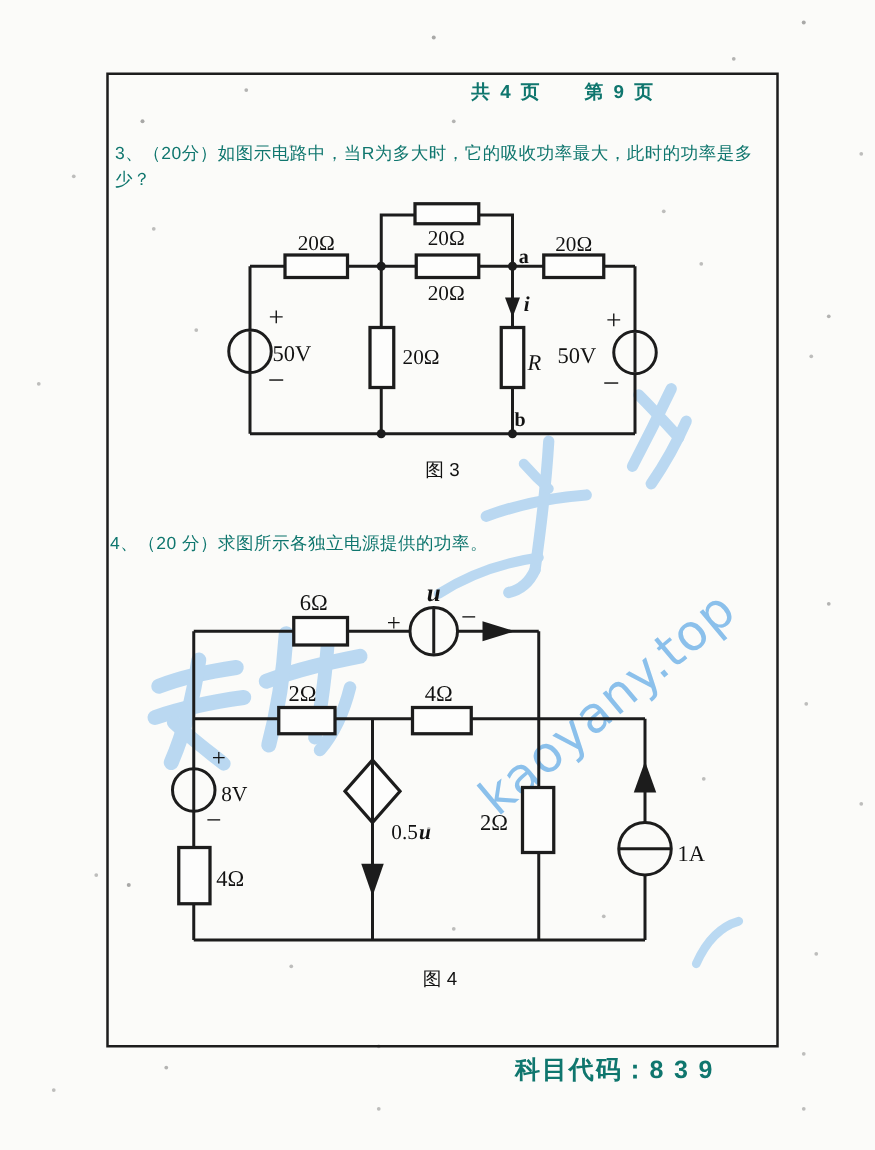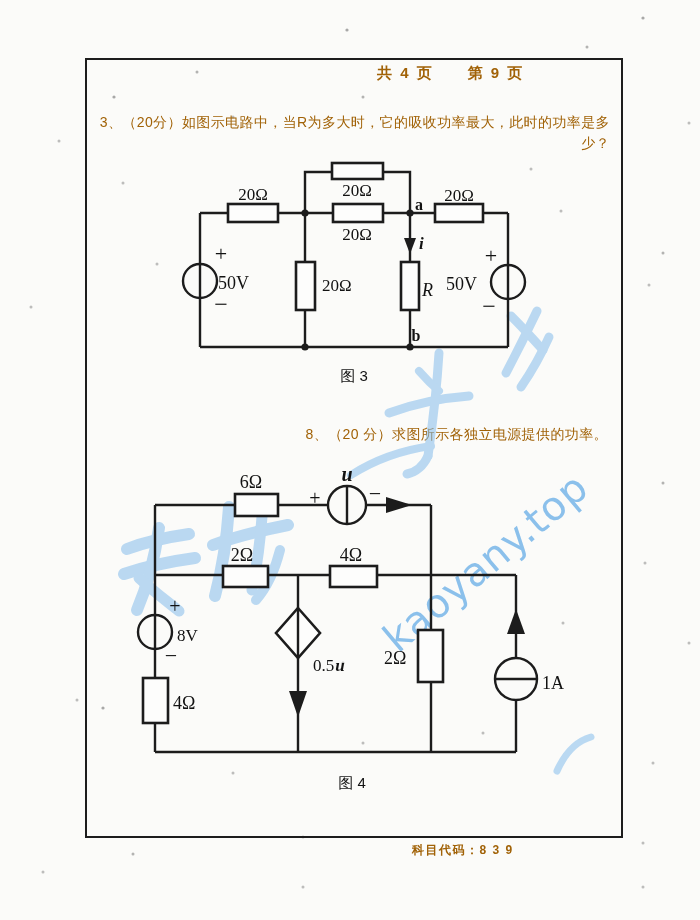--- a/index.html
+++ b/index.html
@@ -1,39 +1,39 @@
 <!DOCTYPE html>
 <html><head>
 <meta charset="utf-8">
 <style>
   html,body{margin:0;padding:0;background:#ffffff;}
   .page{
     position:relative;width:700px;height:920px;overflow:hidden;
     background:#fbfbf9;
     font-family:"Liberation Sans", sans-serif;
-    color:#a16207;
+    color:#0f766e;
   }
   .border-box{
     position:absolute;left:85px;top:58px;width:538px;height:780px;
     border:2px solid #1d1d1d;box-sizing:border-box;
   }
   .header{
     position:absolute;left:377px;top:64px;width:220px;
     display:flex;gap:34px;
     font-size:15px;font-weight:700;letter-spacing:2px;
   }
   .qtext{
     position:absolute;margin:0;
-    font-size:14px;line-height:21px;letter-spacing:0.4px;text-align:right;
+    font-size:14px;line-height:21px;letter-spacing:0.4px;
   }
   .q3{left:92px;top:112px;width:518px;}
   .q4{left:88px;top:424px;width:520px;}
   .footer{
     position:absolute;left:412px;top:842px;
-    font-size:12px;font-weight:700;letter-spacing:1.5px;
+    font-size:20px;font-weight:700;letter-spacing:1.5px;
   }
   svg.overlay{position:absolute;left:0;top:0;}
   .wm-strokes{stroke:#85bdec;fill:none;stroke-linecap:round;opacity:0.55;}
   .cir{stroke:#1c1c1c;fill:none;stroke-width:2.4;}
   .box{stroke:#1c1c1c;fill:#fdfdfc;stroke-width:2.6;}
   .solid{fill:#1c1c1c;stroke:none;}
   .lbl{font-family:"Liberation Serif", serif;fill:#121212;}
   .cjk{font-family:"Liberation Sans", sans-serif;fill:#121212;}
   .it{font-style:italic;}
   .bold{font-weight:700;}
@@ -65,21 +65,21 @@
 
   <div class="specks"></div>
   <div class="border-box"></div>
 
   <div class="header">
     <span>共 4 页</span>
     <span>第 9 页</span>
   </div>
 
   <p class="qtext q3">3、（20分）如图示电路中，当R为多大时，它的吸收功率最大，此时的功率是多少？</p>
-  <p class="qtext q4">8、（20 分）求图所示各独立电源提供的功率。</p>
+  <p class="qtext q4">4、（20 分）求图所示各独立电源提供的功率。</p>
 
   <svg class="overlay" width="700" height="920" viewBox="0 0 700 920">
 
     <g class="wm-strokes">
       <path d="M127,549 C148,541 168,537 189,534" stroke-width="12"></path>
       <path d="M124,574 C150,565 173,561 195,558" stroke-width="12"></path>
       <path d="M159,528 C155,556 149,582 137,610" stroke-width="12"></path>
       <path d="M139,578 C152,590 164,599 179,611" stroke-width="11"></path>
       <path d="M213,545 C239,535 263,530 288,525" stroke-width="12"></path>
       <path d="M229,507 C227,537 223,566 215,596" stroke-width="12"></path>

